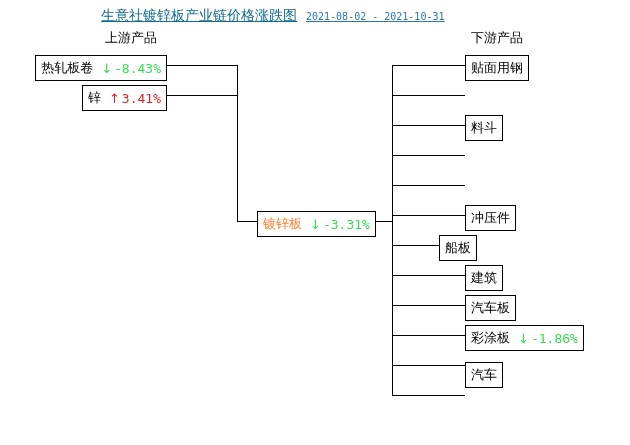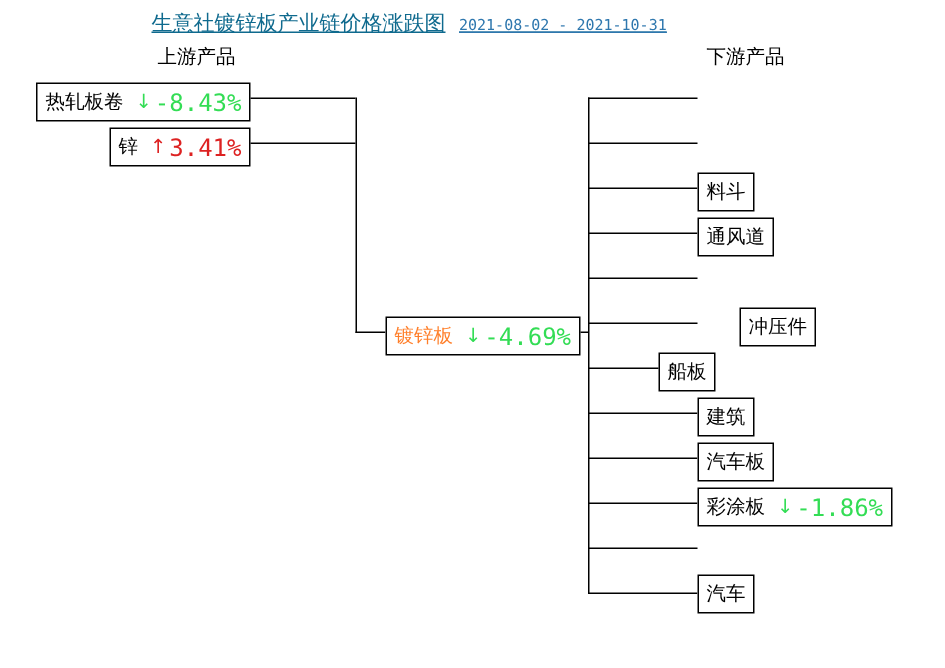--- a/index.html
+++ b/index.html
@@ -16,21 +16,21 @@
     font-family:"DejaVu Sans Mono",monospace;font-size:10px;
   }
   .col-label{position:absolute;top:29px;font-size:13px;color:#000;white-space:nowrap;}
   .line{position:absolute;background:#000;z-index:1;}
   .box{
     position:absolute;z-index:2;background:#fff;border:1px solid #000;
     height:26px;box-sizing:border-box;display:flex;align-items:center;
     padding:0 5px;font-size:13px;white-space:nowrap;color:#000;
   }
   .arrow{margin-left:8px;font-size:13px;}
-  .pct{margin-left:2px;font-family:"DejaVu Sans Mono",monospace;font-size:16px;}
+  .pct{margin-left:2px;font-family:"DejaVu Sans Mono",monospace;font-size:13px;}
   .arrow:empty,.pct:empty{display:none;}
   .t-down{color:var(--down);}
   .t-up{color:var(--up);}
   .center-name{color:var(--center_name);}
 </style>
 </head>
 <body>
 
 <div class="stage">
 
@@ -69,50 +69,50 @@
   </div>
   <div class="box" style="right:463px;top:85px">
     <span class="name">锌</span>
     <span class="arrow t-up">↑</span>
     <span class="pct t-up">3.41%</span>
   </div>
 
   <div class="box" style="left:257px;top:211px">
     <span class="name center-name">镀锌板</span>
     <span class="arrow t-down">↓</span>
-    <span class="pct t-down">-4.69%</span>
+    <span class="pct t-down">-3.31%</span>
   </div>
 
+  <div class="box" style="left:465px;top:55px">
+    <span class="name">贴面用钢</span>
+
+  </div>
   <div class="box" style="left:465px;top:115px">
     <span class="name">料斗</span>
 
   </div>
-  <div class="box" style="left:465px;top:145px">
-    <span class="name">通风道</span>
-
-  </div>
-  <div class="box" style="left:493px;top:205px">
+  <div class="box" style="left:465px;top:205px">
     <span class="name">冲压件</span>
 
   </div>
   <div class="box" style="left:439px;top:235px">
     <span class="name">船板</span>
 
   </div>
   <div class="box" style="left:465px;top:265px">
     <span class="name">建筑</span>
 
   </div>
   <div class="box" style="left:465px;top:295px">
     <span class="name">汽车板</span>
 
   </div>
   <div class="box" style="left:465px;top:325px">
     <span class="name">彩涂板</span>
     <span class="arrow t-down">↓</span>
     <span class="pct t-down">-1.86%</span>
   </div>
-  <div class="box" style="left:465px;top:383px">
+  <div class="box" style="left:465px;top:362px">
     <span class="name">汽车</span>
 
   </div>
 
 </div>
 
 </body></html>

